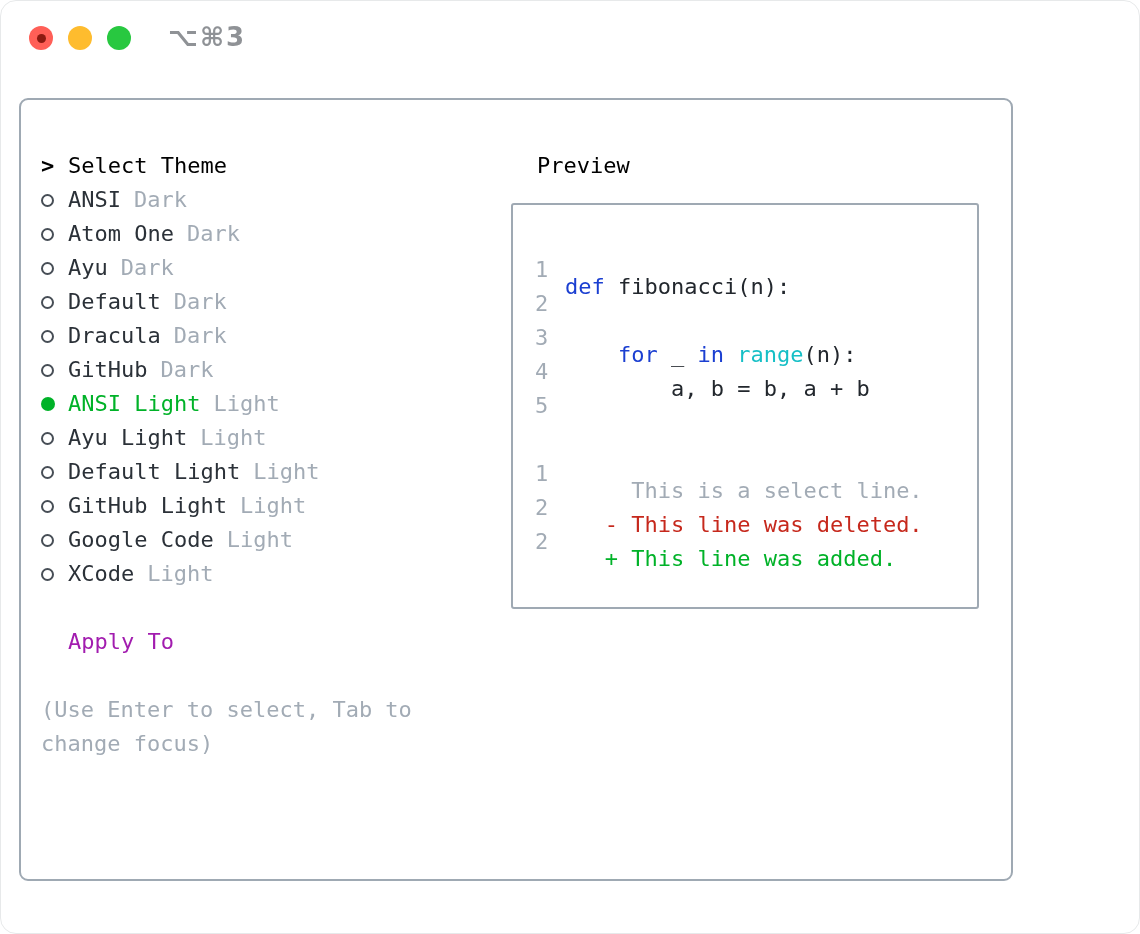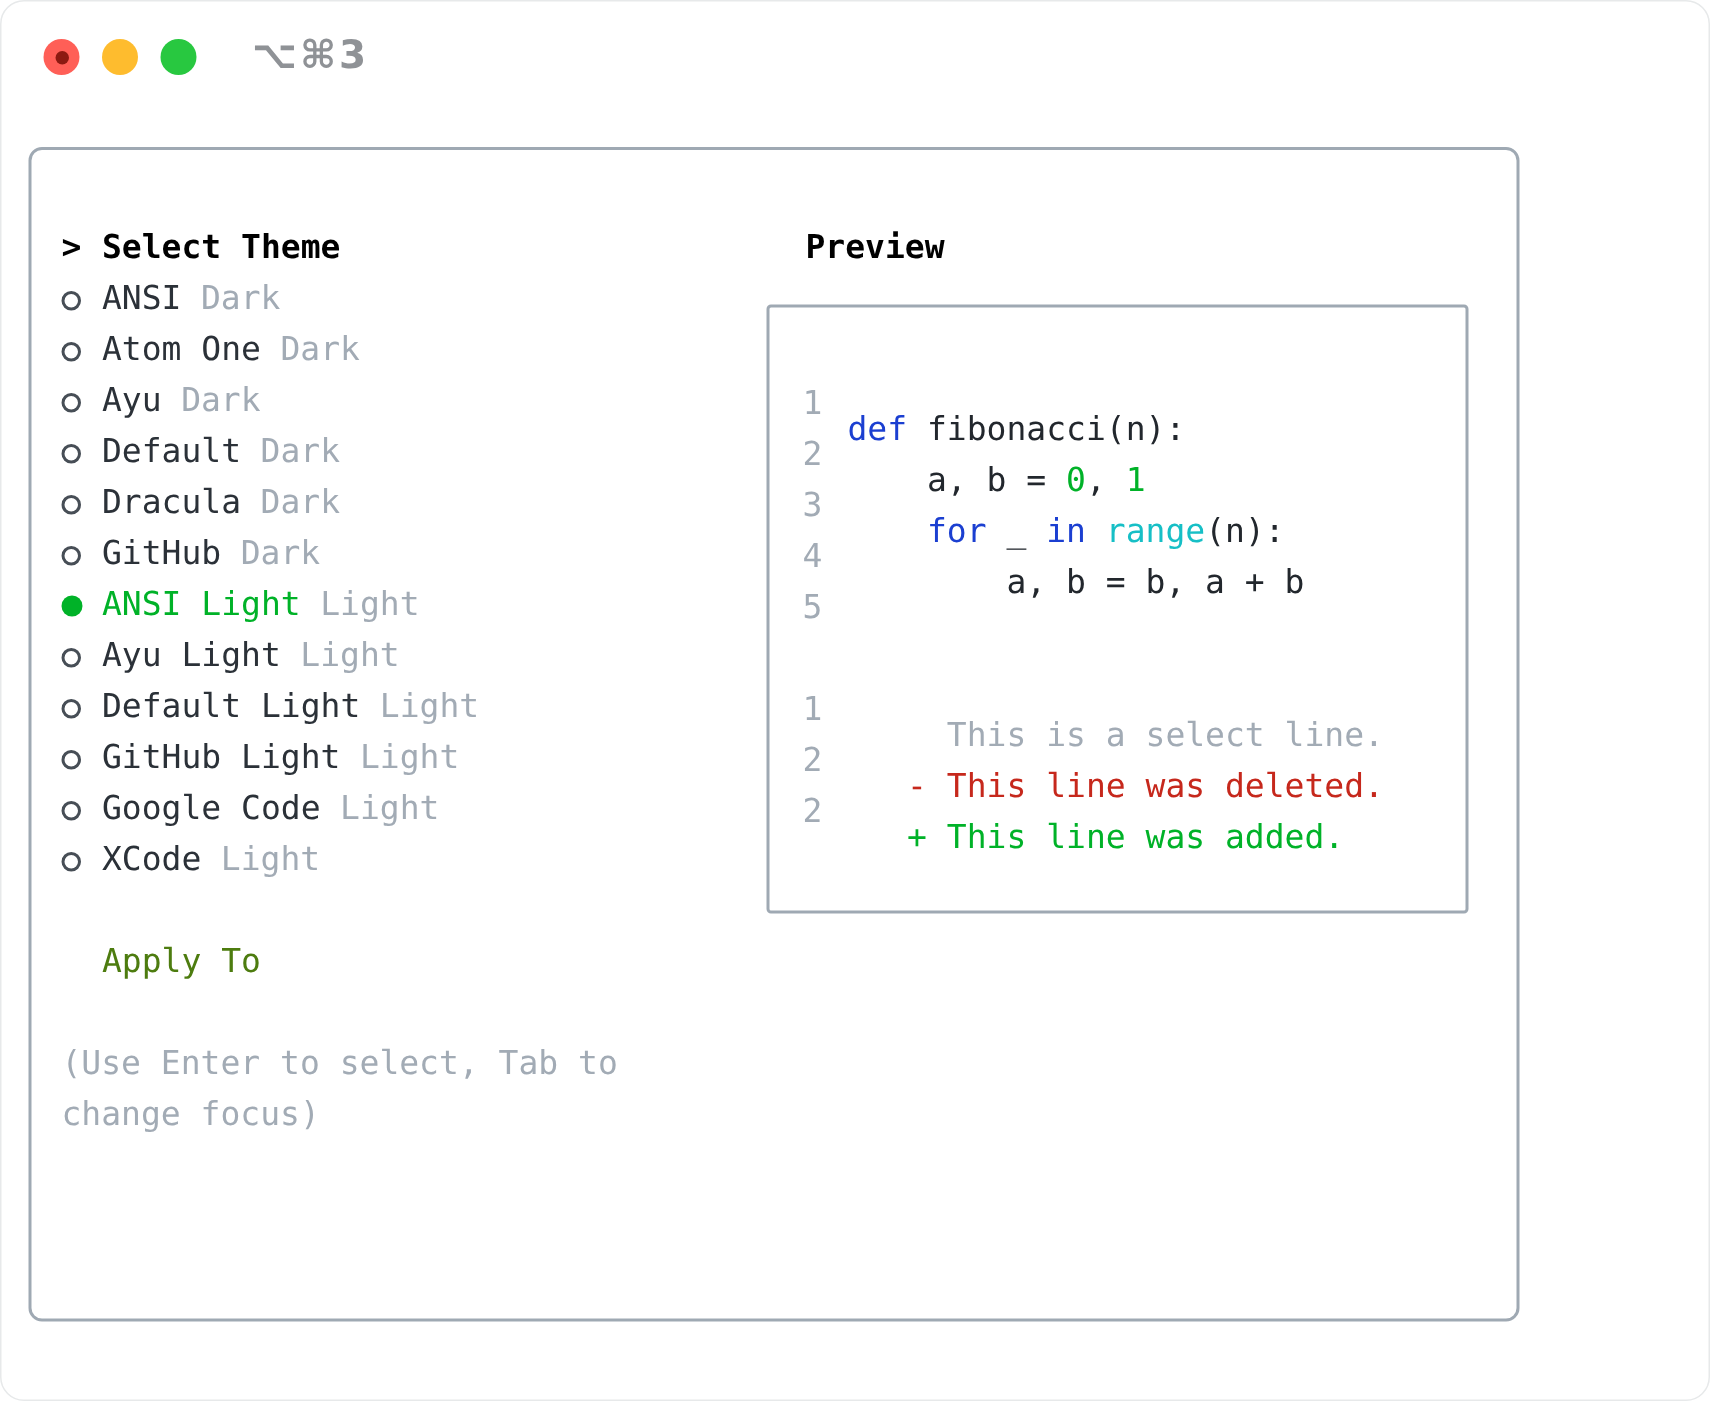--- a/index.html
+++ b/index.html
@@ -24,22 +24,22 @@
   
   .main-box{position:absolute;left:18px;top:97px;width:994px;height:783px;box-sizing:border-box;
             border:2px solid var(--border);border-radius:9px;display:flex;
             padding:49px 0 0 20px;font-size:22px;line-height:34px;}
   .left{width:462px;flex:none;}
   .row{display:flex;align-items:center;height:34px;}
   .bullet{width:27px;flex:none;display:flex;align-items:center;}
   .prefix{font-weight:bold;color:#000;}
   .radio{width:13px;height:13px;border:2px solid #474e56;border-radius:50%;box-sizing:border-box;}
   .radio.on{width:14px;height:14px;border:none;background:var(--green);}
-  .heading{font-weight:bold;color:#000;}
-  .heading2{color:#4d7c0f;}
+  .heading{font-weight:normal;color:#000;}
+  .heading2{color:#a21caf;}
   .item-name{color:var(--name);white-space:pre;}
   .item-name.sel{color:var(--green);}
   .item-cat{color:var(--gray);margin-left:13px;white-space:pre;}
   .opt-label{color:var(--name);white-space:pre;}
   .opt-label.sel{color:var(--green);}
   .blank-row{height:34px;}
   .hint{width:438px;color:var(--gray);line-height:34px;}
   
   .right{flex:1;}
   .preview-title{height:34px;display:flex;align-items:center;margin-left:34px;}
@@ -175,21 +175,20 @@
       <div class="preview-title">
         <span class="heading">Preview</span>
       </div>
       <div class="preview-box" id="preview-box">
           <div class="pline">
             <span class="ln">1</span>
             <span class="code"><span class="c-blue">def</span><span class="c-fg"> fibonacci(n):</span></span>
           </div>
           <div class="pline">
             <span class="ln">2</span>
-            <span class="code"><span class="c-fg">    a, b = </span><span class="c-green">0</span><span class="c-fg">, </span><span class="c-green">1</span></span>
           </div>
           <div class="pline">
             <span class="ln">3</span>
             <span class="code"><span class="c-fg">    </span><span class="c-blue">for</span><span class="c-fg"> _ </span><span class="c-blue">in</span><span class="c-fg"> </span><span class="c-cyan">range</span><span class="c-fg">(n):</span></span>
           </div>
           <div class="pline">
             <span class="ln">4</span>
             <span class="code"><span class="c-fg">        a, b = b, a + b</span></span>
           </div>
           <div class="pline">

